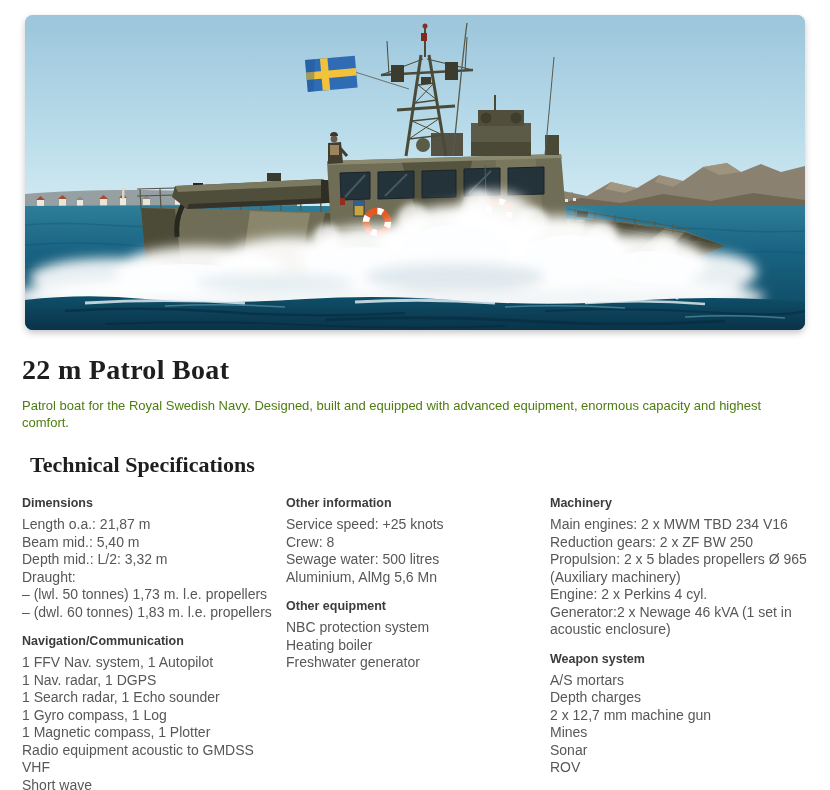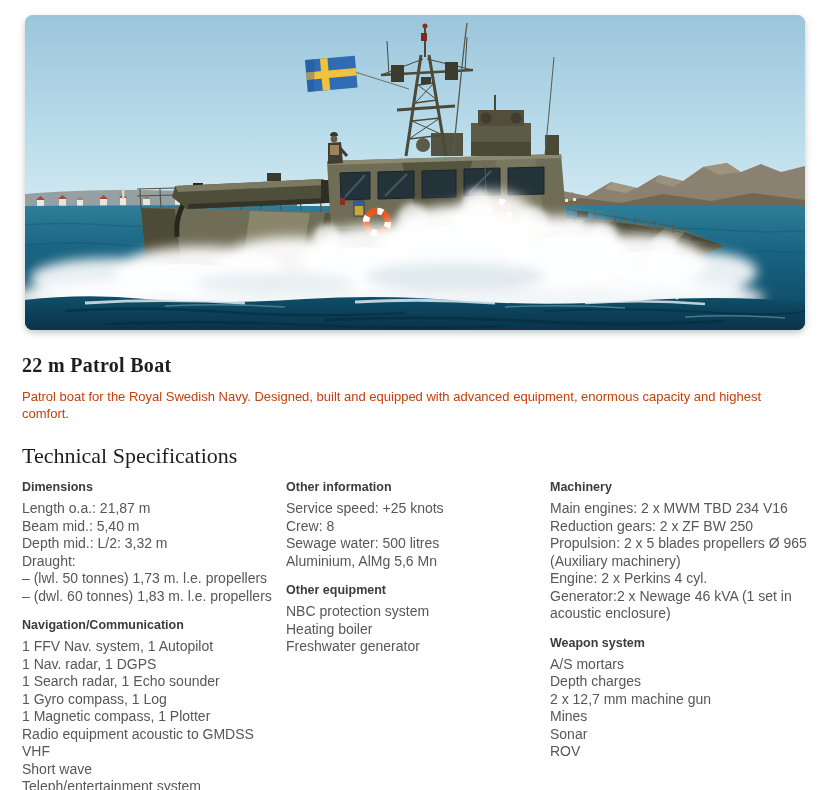--- a/index.html
+++ b/index.html
@@ -19,47 +19,47 @@
     box-shadow: 0 3px 6px rgba(70,70,70,.30);
     background: #bcdcea;
   }
   .hero-wrap svg { display: block; width: 780px; height: 315px; }
 
   .content { padding: 0 22px; }
 
   h1.page-title {
     margin: 24px 0 0 0;
     font-family: "Liberation Serif", "DejaVu Serif", serif;
-    font-size: 20px;
+    font-size: 28px;
     font-weight: 700;
     letter-spacing: .3px;
     color: #1e1e1e;
   }
   p.page-description {
     margin: 11px 0 8px 0;
     font-size: 13px;
     line-height: 17px;
-    color: #c2410c;
+    color: #4d7c0f;
   }
   h2.specs-title {
-    margin: 21px 0 0 0;
+    margin: 21px 0 0 8px;
     font-family: "Liberation Serif", "DejaVu Serif", serif;
     font-size: 22px;
-    font-weight: 400;
+    font-weight: 700;
     color: #1e1e1e;
   }
   .spec-columns {
     display: grid;
     grid-template-columns: 1fr 1fr 1fr;
     column-gap: 6px;
     margin-top: 9px;
   }
   .spec-section + .spec-section { margin-top: 12px; }
   .spec-heading {
-    margin: 1px 0 5px 0;
+    margin: 8px 0 5px 0;
     font-size: 12.5px;
     font-weight: 700;
     color: #3c3c3c;
     line-height: 16px;
   }
   .spec-list { list-style: none; margin: 0; padding: 0; }
   .spec-item {
     font-size: 14px;
     line-height: 17.5px;
     color: #575757;

